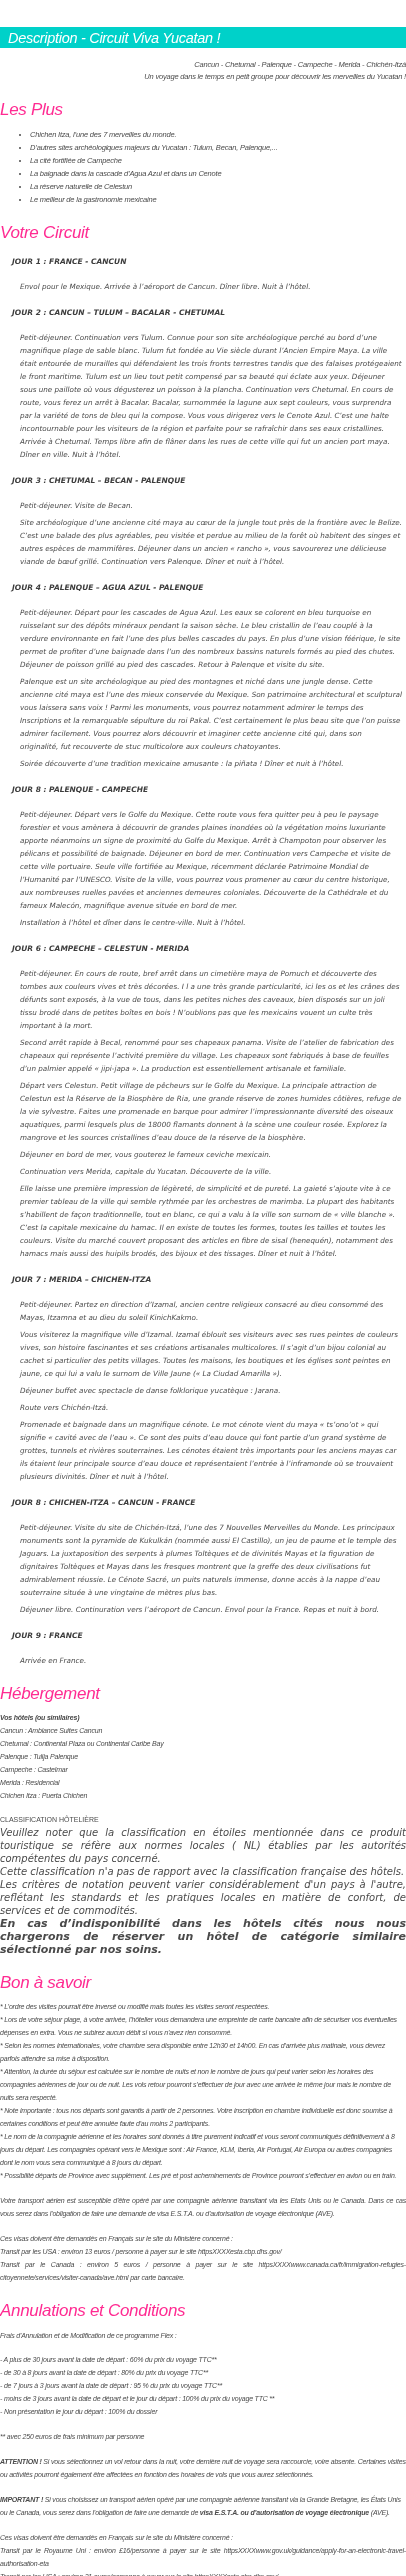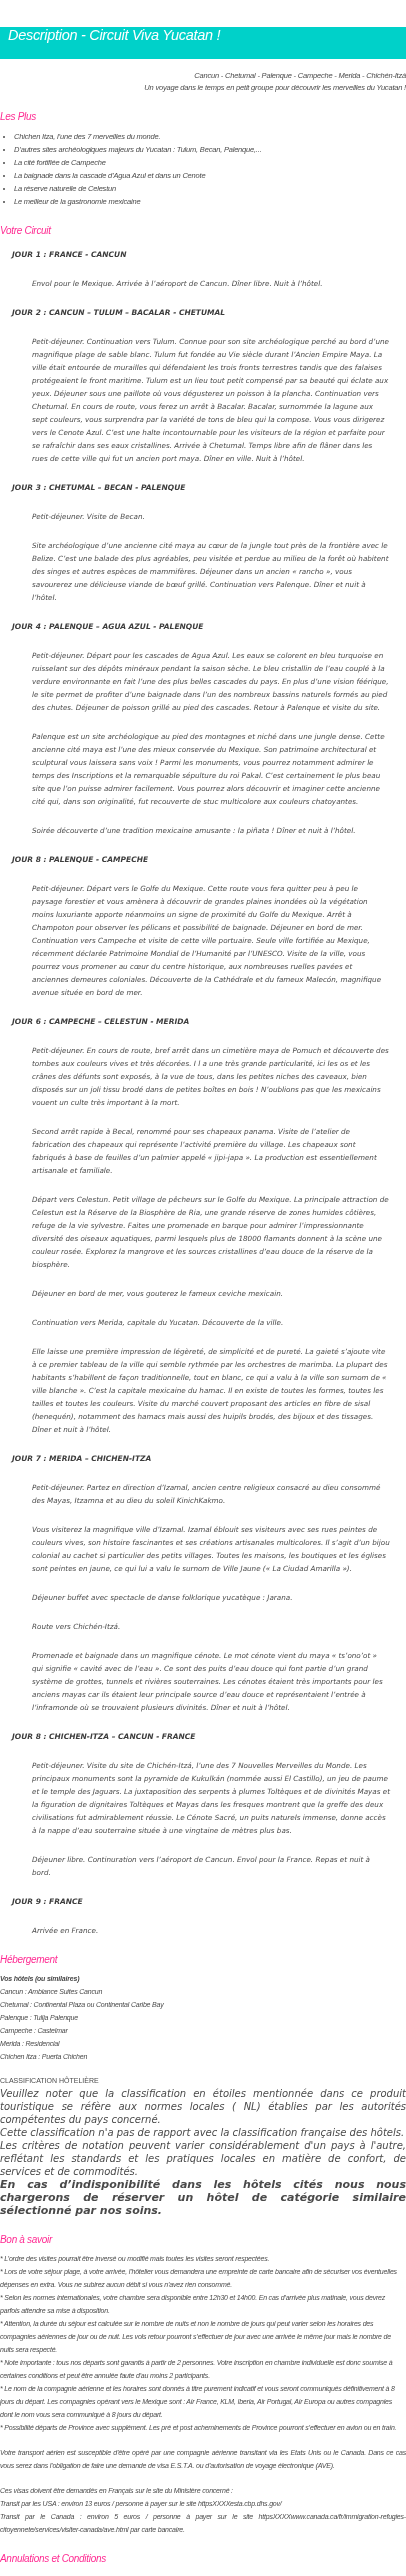--- a/index.html
+++ b/index.html
@@ -1,27 +1,27 @@
 <!DOCTYPE html>
 <html style="font-size:8.6px"><head>
 <meta charset="utf-8">
 <style>
   html,body{margin:0;padding:0;background:#ffffff;}
   body{width:406px;color:#4a4a4a;font-family:"DejaVu Sans",sans-serif;}
   .page{padding:27px 0 32px 0;}
-  .banner{background:#00d1c9;height:32px;display:flex;padding-left:8px;}
+  .banner{background:#00d1c9;height:21px;display:flex;align-items:center;padding-left:8px;}
   .banner h1{margin:0;color:#fff;font-family:"Liberation Sans",sans-serif;font-style:italic;font-weight:normal;font-size:14.5px;letter-spacing:-0.3px;}
   .lato{font-family:"Liberation Sans",sans-serif;font-style:italic;letter-spacing:-0.2px;}
   .intro{margin-top:10.7px;font-size:7.5px;line-height:12.3px;text-align:right;}
-  .sec-title{color:#ff2b92;font-family:"Liberation Sans",sans-serif;font-style:italic;font-size:10px;margin:17px 0 7.5px 0;letter-spacing:-0.3px;}
-  ul.plus{margin:0;padding-left:14px;font-size:7.5px;line-height:13px;}
+  .sec-title{color:#ff2b92;font-family:"Liberation Sans",sans-serif;font-style:italic;font-size:17px;margin:17px 0 7.5px 0;letter-spacing:-0.3px;}
+  ul.plus{margin:0;padding-left:30px;font-size:7.5px;line-height:13px;}
   ul.plus li{list-style:disc;}
   .day{margin-bottom:13px;}
   .day h3{margin:12px;font-size:7.5px;line-height:13px;font-weight:bold;font-style:italic;color:#3d3d3d;}
-  .day p{margin:16px;font-size:7.2px;line-height:13px;font-style:italic;padding-left:16px;}
+  .day p{margin:4px;font-size:7.2px;line-height:13px;font-style:italic;padding-left:16px;}
   .hotels-title{font-weight:bold;font-size:7px;line-height:13px;}
   .small{font-size:7px;line-height:13px;}
   .classif-title{font-size:7px;line-height:13px;margin-top:10.7px;}
   .classif p{margin:0;font-size:10px;line-height:13px;font-style:italic;text-align:justify;}
   .classif .strong{font-weight:bold;font-size:11px;}
   .bon p{margin:0;font-size:7px;line-height:13px;}
   .just{text-align:justify;}
   .gap{height:11.8px;}
   b{font-weight:bold;}
 </style>
@@ -65,20 +65,21 @@
     </div>
     <div class="day">
       <h3>JOUR 4 : PALENQUE – AGUA AZUL - PALENQUE</h3>
       <p>Petit-déjeuner. Départ pour les cascades de Agua Azul. Les eaux se colorent en bleu turquoise en ruisselant sur des dépôts minéraux pendant la saison sèche. Le bleu cristallin de l’eau couplé à la verdure environnante en fait l’une des plus belles cascades du pays. En plus d’une vision féérique, le site permet de profiter d’une baignade dans l’un des nombreux bassins naturels formés au pied des chutes. Déjeuner de poisson grillé au pied des cascades. Retour à Palenque et visite du site.</p>
       <p>Palenque est un site archéologique au pied des montagnes et niché dans une jungle dense. Cette ancienne cité maya est l’une des mieux conservée du Mexique. Son patrimoine architectural et sculptural vous laissera sans voix ! Parmi les monuments, vous pourrez notamment admirer le temps des Inscriptions et la remarquable sépulture du roi Pakal. C’est certainement le plus beau site que l’on puisse admirer facilement. Vous pourrez alors découvrir et imaginer cette ancienne cité qui, dans son originalité, fut recouverte de stuc multicolore aux couleurs chatoyantes.</p>
       <p>Soirée découverte d’une tradition mexicaine amusante : la piñata ! Dîner et nuit à l’hôtel.</p>
     </div>
     <div class="day">
       <h3>JOUR 8 : PALENQUE - CAMPECHE</h3>
       <p>Petit-déjeuner. Départ vers le Golfe du Mexique. Cette route vous fera quitter peu à peu le paysage forestier et vous amènera à découvrir de grandes plaines inondées où la végétation moins luxuriante apporte néanmoins un signe de proximité du Golfe du Mexique. Arrêt à Champoton pour observer les pélicans et possibilité de baignade. Déjeuner en bord de mer. Continuation vers Campeche et visite de cette ville portuaire. Seule ville fortifiée au Mexique, récemment déclarée Patrimoine Mondial de l’Humanité par l’UNESCO. Visite de la ville, vous pourrez vous promener au cœur du centre historique, aux nombreuses ruelles pavées et anciennes demeures coloniales. Découverte de la Cathédrale et du fameux Malecón, magnifique avenue située en bord de mer.</p>
+      <p>Installation à l’hôtel et dîner dans le centre-ville. Nuit à l’hôtel.</p>
     </div>
     <div class="day">
       <h3>JOUR 6 : CAMPECHE – CELESTUN - MERIDA</h3>
       <p>Petit-déjeuner. En cours de route, bref arrêt dans un cimetière maya de Pomuch et découverte des tombes aux couleurs vives et très décorées. I l a une très grande particularité, ici les os et les crânes des défunts sont exposés, à la vue de tous, dans les petites niches des caveaux, bien disposés sur un joli tissu brodé dans de petites boîtes en bois ! N’oublions pas que les mexicains vouent un culte très important à la mort.</p>
       <p>Second arrêt rapide à Becal, renommé pour ses chapeaux panama. Visite de l’atelier de fabrication des chapeaux qui représente l’activité première du village. Les chapeaux sont fabriqués à base de feuilles d’un palmier appelé « jipi-japa ». La production est essentiellement artisanale et familiale.</p>
       <p>Départ vers Celestun. Petit village de pêcheurs sur le Golfe du Mexique. La principale attraction de Celestun est la Réserve de la Biosphère de Ria, une grande réserve de zones humides côtières, refuge de la vie sylvestre. Faites une promenade en barque pour admirer l’impressionnante diversité des oiseaux aquatiques, parmi lesquels plus de 18000 flamants donnent à la scène une couleur rosée. Explorez la mangrove et les sources cristallines d’eau douce de la réserve de la biosphère.</p>
       <p>Déjeuner en bord de mer, vous gouterez le fameux ceviche mexicain.</p>
       <p>Continuation vers Merida, capitale du Yucatan. Découverte de la ville.</p>
       <p>Elle laisse une première impression de légèreté, de simplicité et de pureté. La gaieté s’ajoute vite à ce premier tableau de la ville qui semble rythmée par les orchestres de marimba. La plupart des habitants s’habillent de façon traditionnelle, tout en blanc, ce qui a valu à la ville son surnom de « ville blanche ». C’est la capitale mexicaine du hamac. Il en existe de toutes les formes, toutes les tailles et toutes les couleurs. Visite du marché couvert proposant des articles en fibre de sisal (henequén), notamment des hamacs mais aussi des huipils brodés, des bijoux et des tissages. Dîner et nuit à l’hôtel.</p>
     </div>

